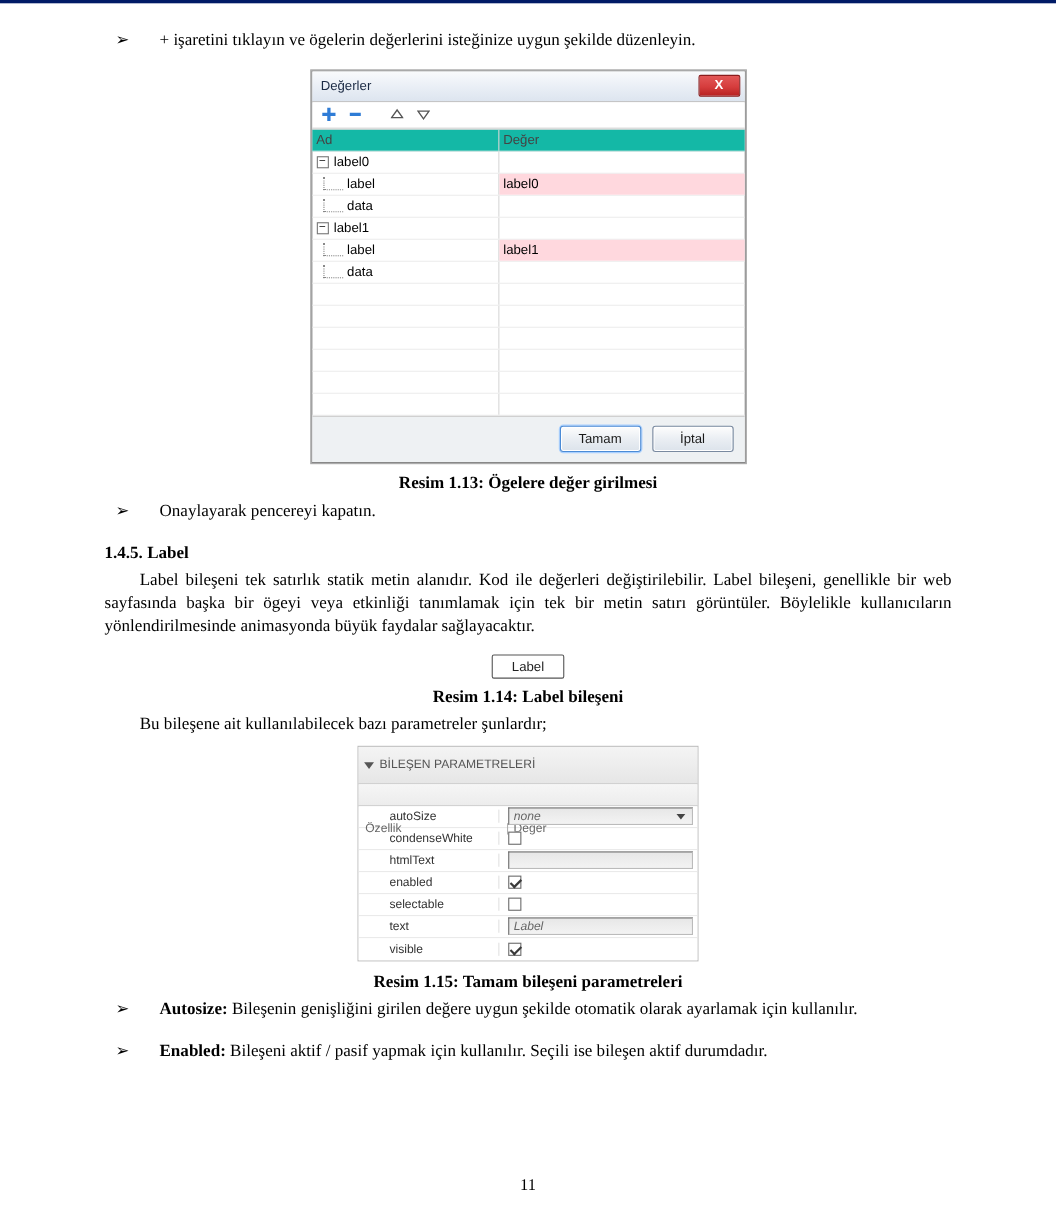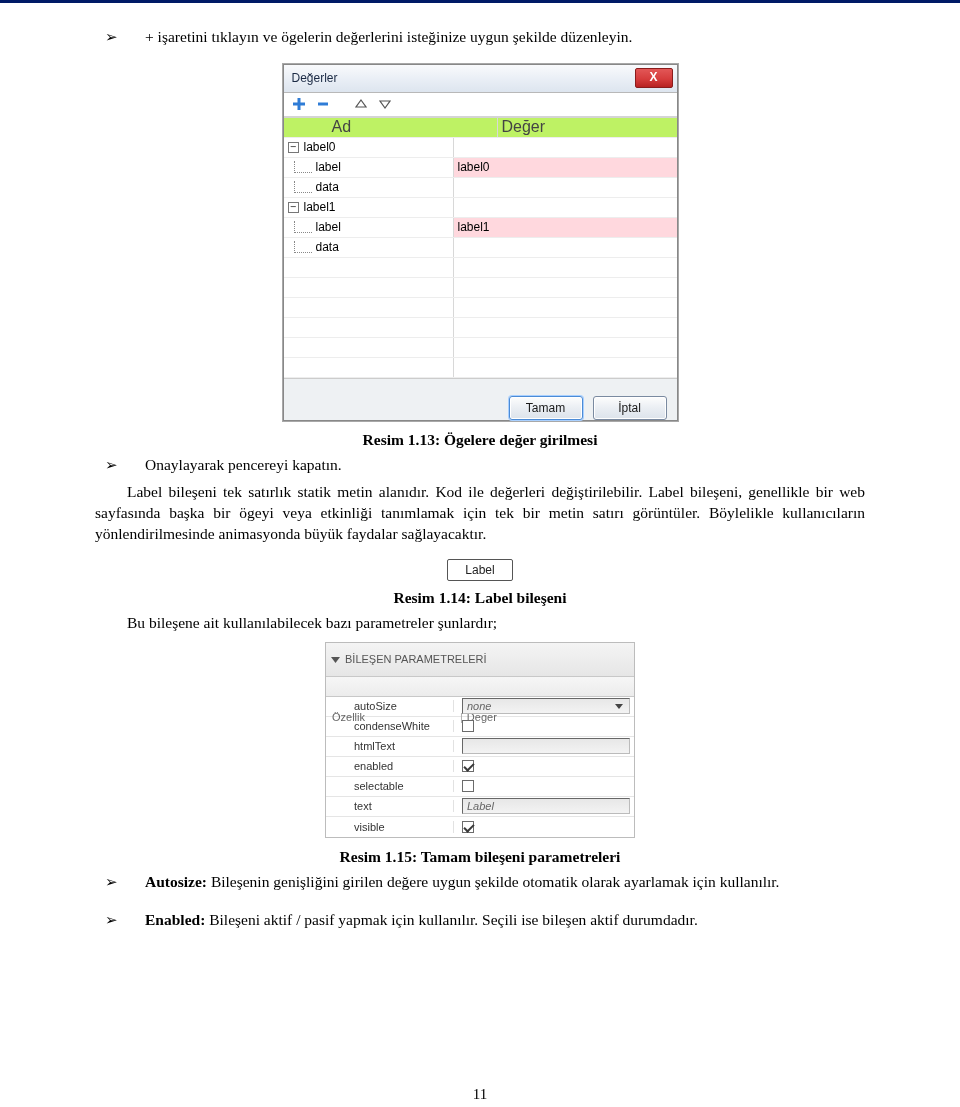--- a/index.html
+++ b/index.html
@@ -12,21 +12,21 @@
   .page {
     width: 960px;
     margin: 0 auto;
     padding: 20px 95px 30px 95px;
     position: relative;
     border-top: 3px solid #001a66;
     min-height: 1107px;
   }
   .page-number {
     position: absolute;
-    bottom: 4px;
+    bottom: 20px;
     left: 0; right: 0;
     text-align: center;
     font-size: 15px;
   }
   .bullet-block {
     display: flex;
     margin: 4px 0;
     line-height: 1.35;
     font-size: 15.5px;
   }
@@ -96,39 +96,39 @@
     background: #fff;
   }
   .tbtn { width: 18px; height: 18px; display: flex; align-items: center; justify-content: center; border-radius: 2px; }
   .tbtn svg { display: block; }
   .dlg-grid {
     border-top: 1px solid #d4d4d4;
   }
   .grow { display: flex; height: 20px; border-bottom: 1px solid #ededed; }
   .gcol1 { width: 170px; border-right: 1px solid #d8d8d8; display: flex; align-items: center; padding-left: 4px; }
   .gcol2 { flex: 1; display: flex; align-items: center; padding-left: 4px; }
-  .ghead { background: #bef264; color: #444; font-size: 16px; padding-left: 44px; }
+  .ghead { background: #14b8a6; color: #444; font-size: 12px; }
   .pink { background: #ffd8de; }
   .tree-expcol {
     width: 11px; height: 11px; border: 1px solid #777; background: #fff;
     display: inline-flex; align-items: center; justify-content: center;
     margin-right: 5px; font-size: 10px; line-height: 8px; font-family: monospace; color: #333;
   }
   .tree-dots {
     display: inline-block; width: 18px; height: 12px;
     border-left: 1px dotted #888; border-bottom: 1px dotted #888;
     margin-right: 4px; margin-left: 6px;
   }
   .dlg-footer {
     height: 42px;
     background: #eef1f3;
     border-top: 1px solid #ccc;
     display: flex;
     justify-content: flex-end;
-    align-items: flex-end;
+    align-items: center;
     gap: 10px;
     padding-right: 10px;
   }
   .winbtn {
     min-width: 74px; height: 24px;
     border: 1px solid #7a8aa0;
     border-radius: 3px;
     background: linear-gradient(180deg, #fdfdfd 0%, #eaeef3 50%, #dce3eb 100%);
     display: inline-flex; align-items: center; justify-content: center;
     font-size: 12px; color: #1a1a1a;
@@ -314,20 +314,21 @@
       <div class="winbtn">İptal</div>
     </div>
   </div>
 
   <div class="caption">Resim 1.13: Ögelere değer girilmesi</div>
   <div class="bullet-block">
     <div class="bullet-glyph">➢</div>
     <div>Onaylayarak pencereyi kapatın.</div>
   </div>
 
+  <div class="section-head">1.4.5. Label</div>
 
   <div class="body-para" style="text-indent:32px;">Label bileşeni tek satırlık statik metin alanıdır. Kod ile değerleri değiştirilebilir. Label bileşeni, genellikle bir web sayfasında başka bir ögeyi veya etkinliği tanımlamak için tek bir metin satırı görüntüler. Böylelikle kullanıcıların yönlendirilmesinde animasyonda büyük faydalar sağlayacaktır.</div>
 
   <div class="label-chip">Label</div>
 
   <div class="caption">Resim 1.14: Label bileşeni</div>
 
   <div class="body-para" style="text-indent:32px;">Bu bileşene ait kullanılabilecek bazı parametreler şunlardır;</div>
 
   <div class="pp">

